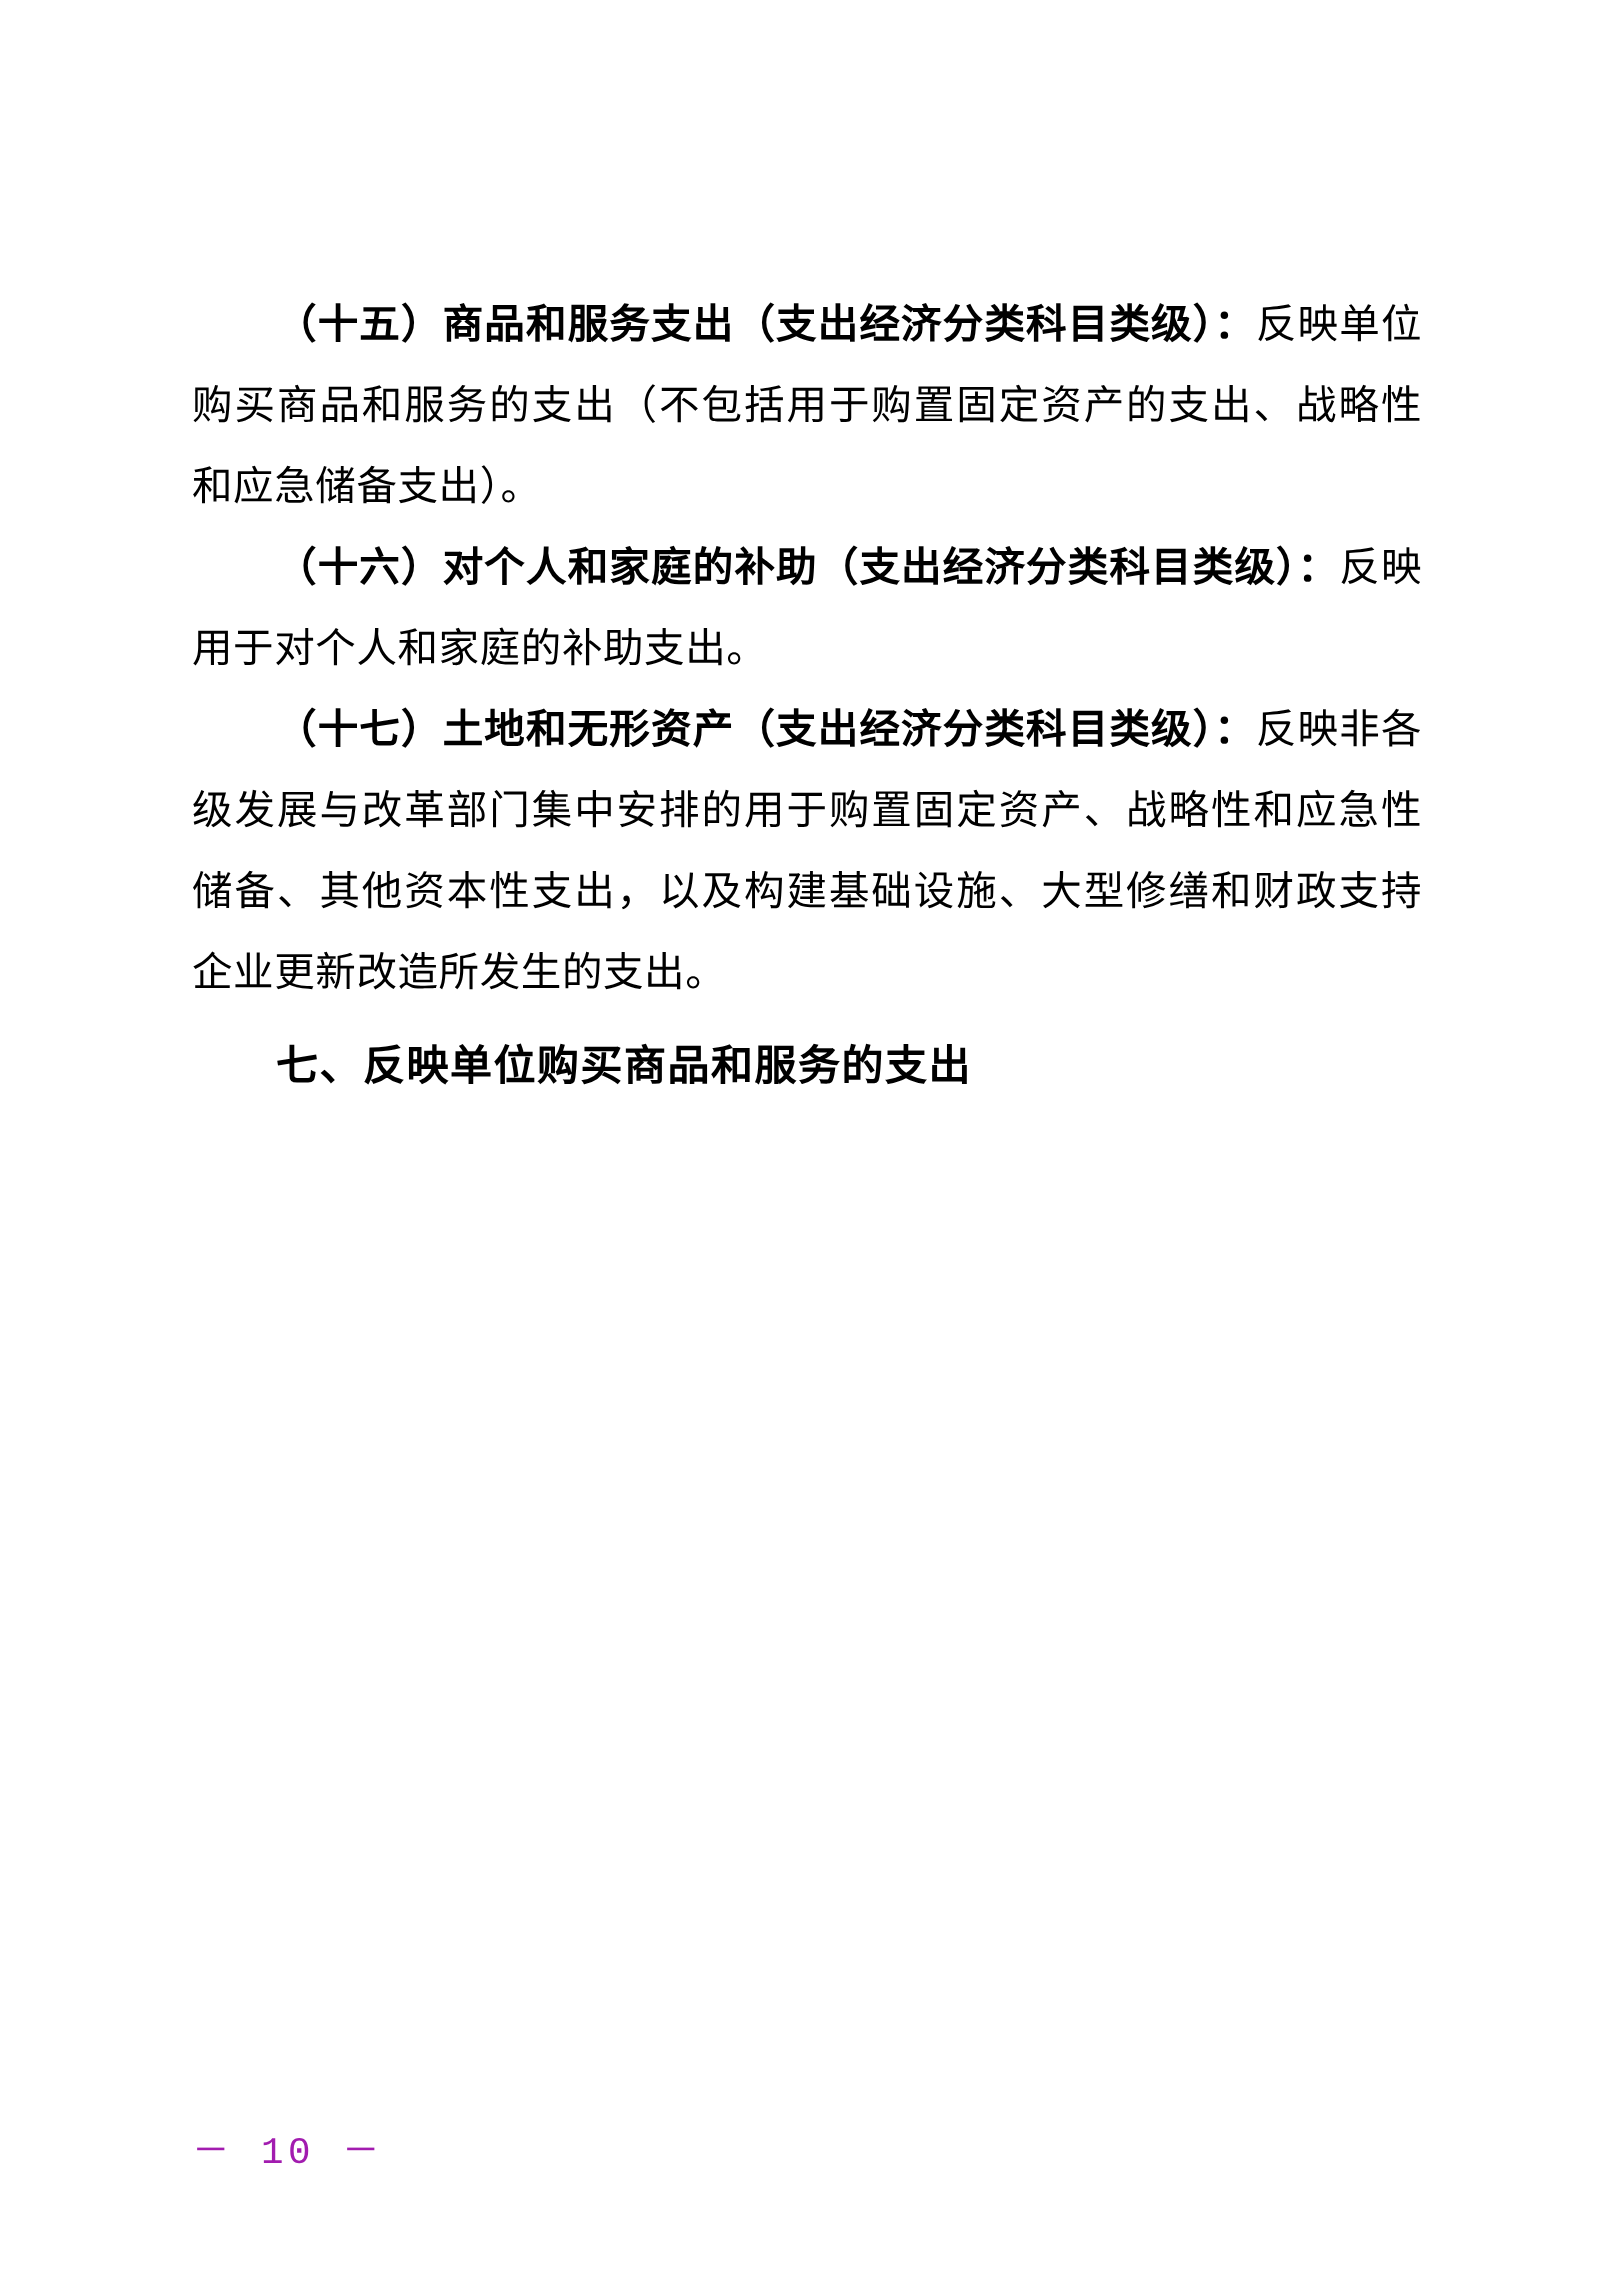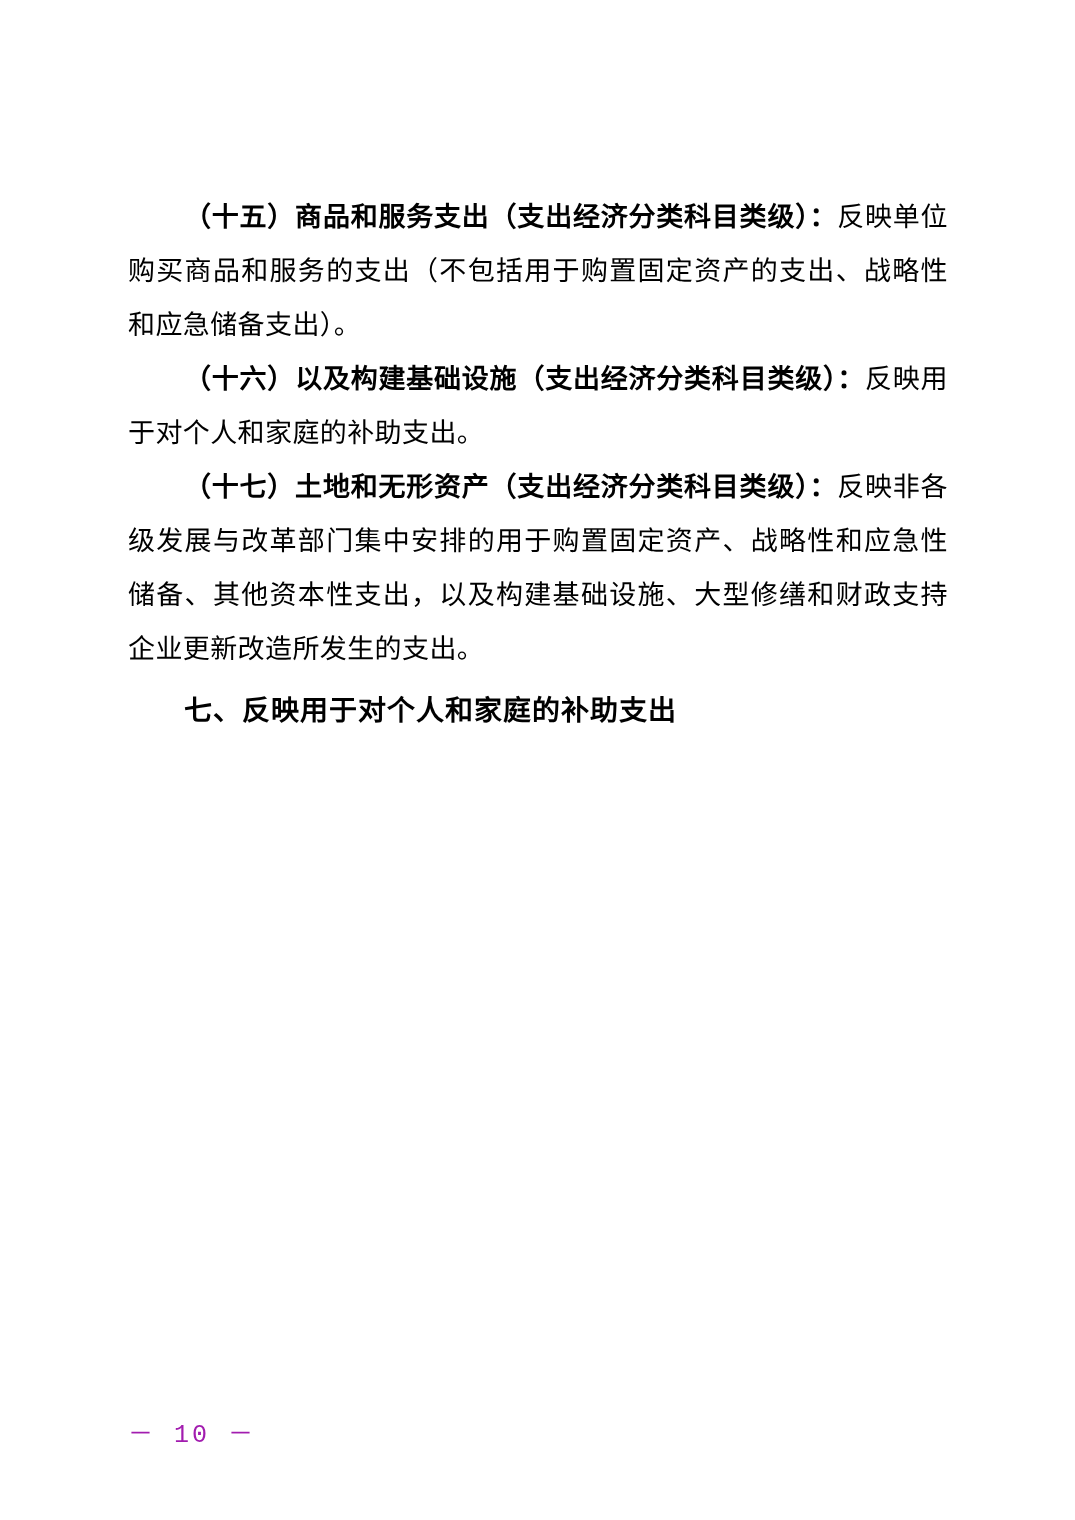--- a/index.html
+++ b/index.html
@@ -79,27 +79,27 @@
 
 <div class="page">
 
   <div class="content">
 
     <p class="para indent">
       <span class="bold-head">（十五）商品和服务支出（支出经济分类科目类级）：</span><span>反映单位购买商品和服务的支出（不包括用于购置固定资产的支出、战略性和应急储备支出）。</span>
     </p>
 
     <p class="para indent">
-      <span class="bold-head">（十六）以及构建基础设施（支出经济分类科目类级）：</span><span>反映用于对个人和家庭的补助支出。</span>
+      <span class="bold-head">（十六）对个人和家庭的补助（支出经济分类科目类级）：</span><span>反映用于对个人和家庭的补助支出。</span>
     </p>
 
     <p class="para indent">
       <span class="bold-head">（十七）土地和无形资产（支出经济分类科目类级）：</span><span>反映非各级发展与改革部门集中安排的用于购置固定资产、战略性和应急性储备、其他资本性支出，以及构建基础设施、大型修缮和财政支持企业更新改造所发生的支出。</span>
     </p>
 
-    <p class="section-title">七、反映用于对个人和家庭的补助支出</p>
+    <p class="section-title">七、反映单位购买商品和服务的支出</p>
 
 
   </div>
 
   <div class="footer">－ 10 －</div>
 
 </div>
 
 </body></html>

